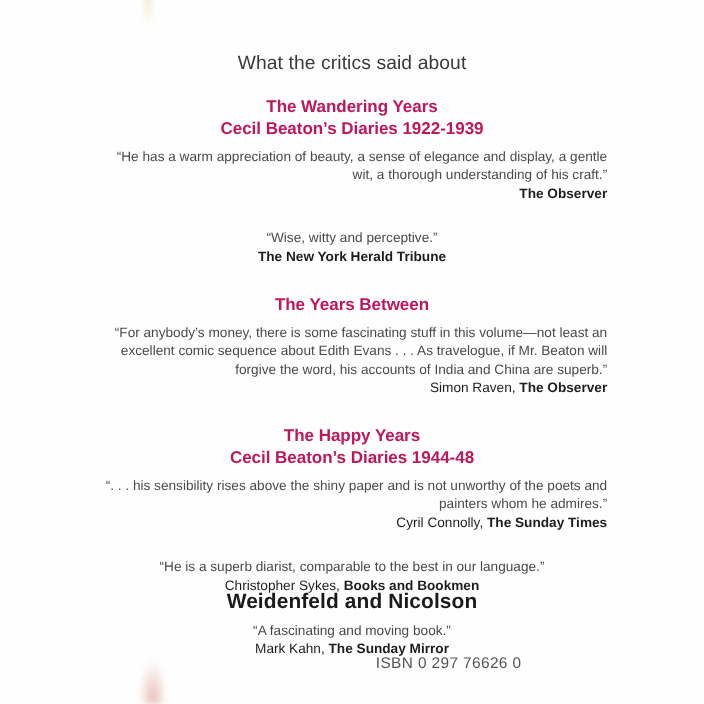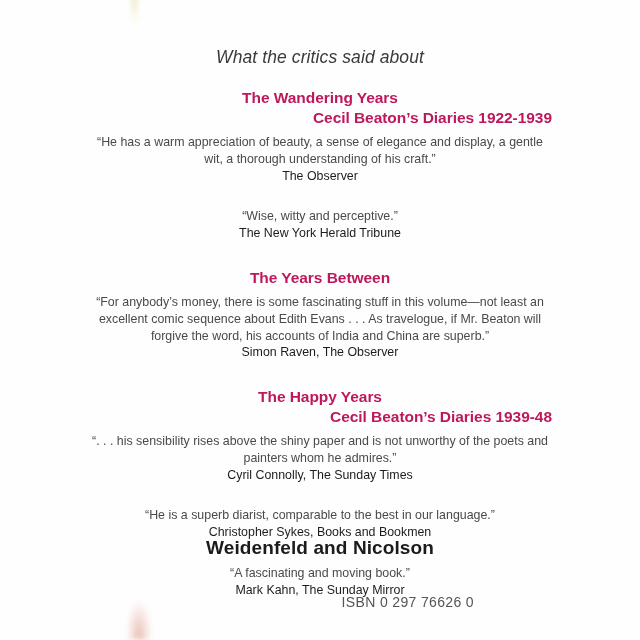--- a/index.html
+++ b/index.html
@@ -53,21 +53,20 @@
     box-sizing: border-box;
     text-align: center;
   }
 
   .intro {
     margin-top: 47px;
     font-size: 17.5px;
     font-weight: 400;
     color: #3a3a3a;
     letter-spacing: .1px;
-    font-style: italic;
   }
 
   .section {
     margin-top: 20px;
   }
   .section.s2 { margin-top: 26px; }
   .section.s3 { margin-top: 26px; }
 
   .heading {
     color: #be185d;
@@ -75,46 +74,45 @@
     line-height: 1.26;
     letter-spacing: -.05px;
   }
   .heading .title {
     display: block;
     font-size: 15.5px;
   }
   .heading .subtitle {
     display: block;
     font-size: 15.5px;
-    text-align: right;
   }
 
   .quotes {
     margin-top: 7px;
   }
 
   .quote {
     margin-top: 24px;
   }
-  .quote:first-child { margin-top: 0; }
+  .quote:first-child { margin-top: 0; text-align: right; }
 
   .quote-text {
     font-size: 12.4px;
     line-height: 1.35;
     color: #4a4a4a;
     margin: 0;
   }
   .quote-attr {
     font-size: 12.4px;
     line-height: 1.35;
     color: #1d1d1d;
     margin: 0;
   }
   .quote-attr .source {
-    font-weight: normal;
+    font-weight: bold;
   }
   .quote-attr .person {
     font-weight: 400;
   }
 
   .publisher {
     position: absolute;
     left: 0;
     right: 0;
     top: 537px;
@@ -171,21 +169,21 @@
         <div class="quote">
           <p class="quote-text">“For anybody’s money, there is some fascinating stuff in this volume—not least an excellent comic sequence about Edith Evans . . . As travelogue, if Mr. Beaton will forgive the word, his accounts of India and China are superb.”</p>
           <p class="quote-attr"><span class="person">Simon Raven, </span><span class="source">The Observer</span></p>
         </div>
       </div>
     </div>
 
     <div class="section s3">
       <div class="heading">
         <span class="title">The Happy Years</span>
-        <span class="subtitle">Cecil Beaton’s Diaries 1939-48</span>
+        <span class="subtitle">Cecil Beaton’s Diaries 1944-48</span>
       </div>
       <div class="quotes">
         <div class="quote">
           <p class="quote-text">“. . . his sensibility rises above the shiny paper and is not unworthy of the poets and painters whom he admires.”</p>
           <p class="quote-attr"><span class="person">Cyril Connolly, </span><span class="source">The Sunday Times</span></p>
         </div>
         <div class="quote">
           <p class="quote-text">“He is a superb diarist, comparable to the best in our language.”</p>
           <p class="quote-attr"><span class="person">Christopher Sykes, </span><span class="source">Books and Bookmen</span></p>
         </div>

